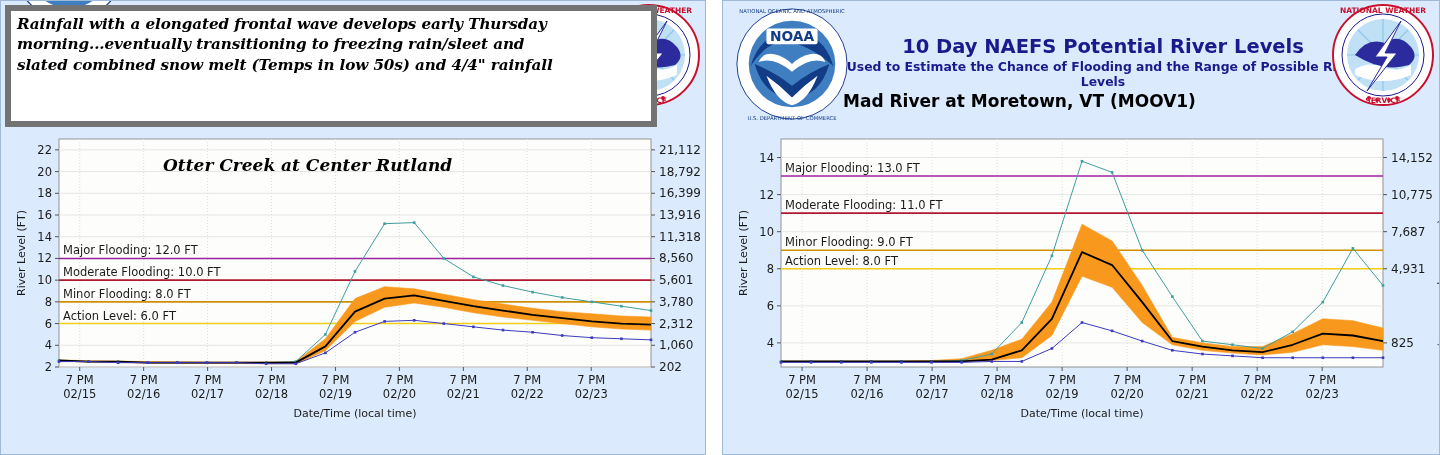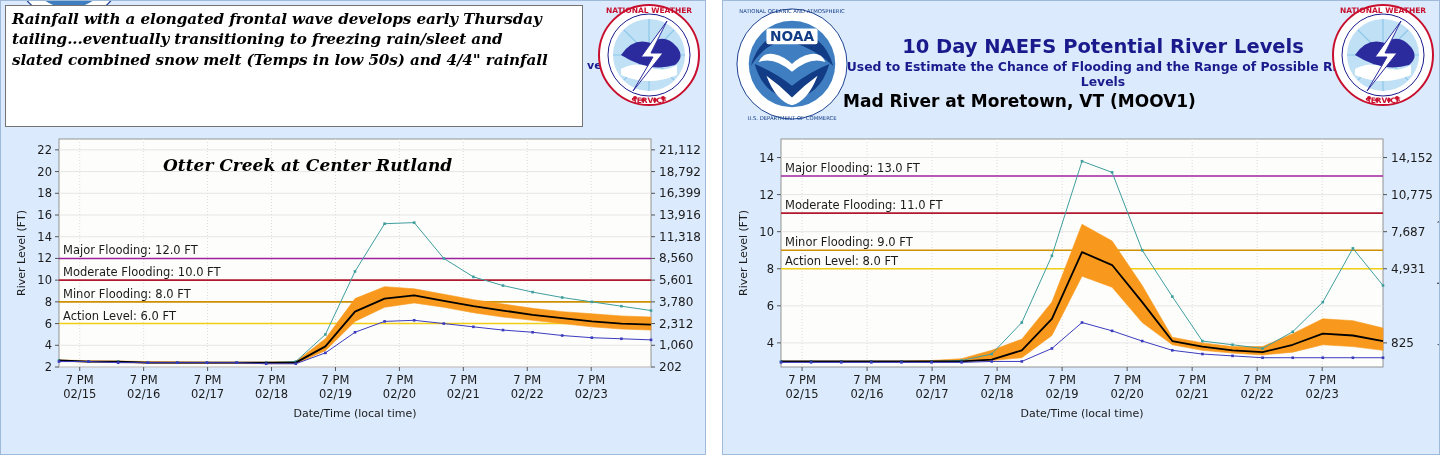--- a/index.html
+++ b/index.html
@@ -13,21 +13,21 @@
   
   .noaa-logo{position:absolute;}
   .nws-logo{position:absolute;}
 
   
   .hdr-title{font-family:"DejaVu Sans","Liberation Sans",sans-serif;font-weight:bold;color:#1a1a8c;text-align:center;}
   .hdr-sub{font-family:"DejaVu Sans","Liberation Sans",sans-serif;font-weight:bold;color:#1a1a8c;text-align:center;}
   .hdr-site{font-family:"DejaVu Sans","Liberation Sans",sans-serif;font-weight:bold;color:#000;text-align:left;}
 
   
-  #note-box{position:absolute;left:4px;top:4px;width:578px;height:122px;background:#ffffff;border:1px solid #737373;box-sizing:border-box;padding:3px 6px 0 6px;}
+  #note-box{position:absolute;left:4px;top:4px;width:652px;height:122px;background:#ffffff;border:6px solid #737373;box-sizing:border-box;padding:3px 6px 0 6px;}
   #note-box .line{font-family:"DejaVu Serif","Liberation Serif",serif;font-style:italic;font-weight:bold;font-size:15.2px;line-height:20.4px;color:#000;white-space:nowrap;letter-spacing:-0.1px;}
 
   
   .peek{position:absolute;font-family:"DejaVu Sans","Liberation Sans",sans-serif;font-weight:bold;color:#1a1a8c;font-size:11px;}
 
   
   .chart{position:absolute;}
   .chart svg{display:block;}
   .ax-title{font-size:11px;fill:#1b1b1b;font-family:"DejaVu Sans","Liberation Sans",sans-serif;}
   .tick{font-size:11.5px;fill:#1b1b1b;font-family:"DejaVu Sans","Liberation Sans",sans-serif;}
@@ -65,21 +65,21 @@
       <g fill="#c8102e">
         <circle cx="38" cy="95" r="2"></circle>
           <circle cx="46" cy="97" r="2"></circle>
         <circle cx="58" cy="97" r="2"></circle>
           <circle cx="66" cy="95" r="2"></circle>
       </g>
     </svg>
 
     <div id="note-box">
       <div class="line">Rainfall with a elongated frontal wave develops early Thursday</div>
-      <div class="line">tailing...eventually transitioning to freezing rain/sleet and</div>
+      <div class="line">morning...eventually transitioning to freezing rain/sleet and</div>
       <div class="line">slated combined snow melt (Temps in low 50s) and 4/4" rainfall</div>
     </div>
 
     <div class="chart" id="chart-left" style="left:0px;top:128px;">
       <svg id="svg-left" width="706" height="325" viewBox="0 0 706 325">
           <rect x="58" y="10" width="592" height="228" fill="#fdfdfb" stroke="#8a8a8a" stroke-width="0.9"></rect>
           <line x1="58" y1="238" x2="650" y2="238" stroke="#e6e6e6" stroke-width="1"></line>
           <line x1="58" y1="216.28571428571428" x2="650" y2="216.28571428571428" stroke="#e6e6e6" stroke-width="1"></line>
           <line x1="58" y1="194.57142857142858" x2="650" y2="194.57142857142858" stroke="#e6e6e6" stroke-width="1"></line>
           <line x1="58" y1="172.85714285714286" x2="650" y2="172.85714285714286" stroke="#e6e6e6" stroke-width="1"></line>

